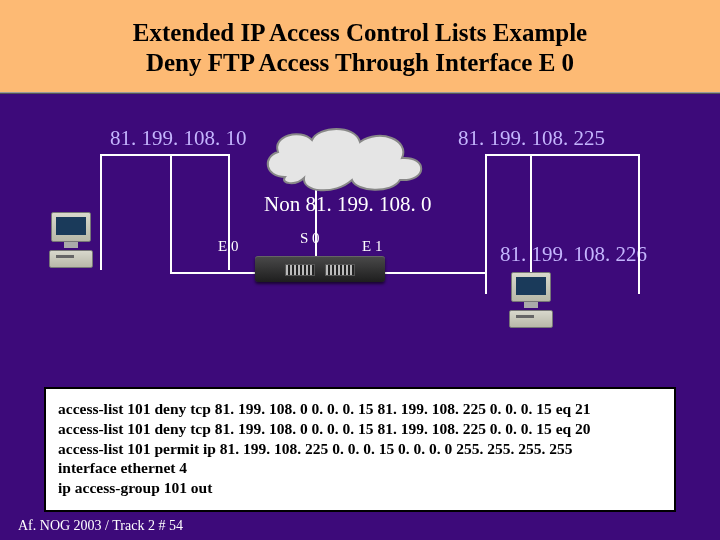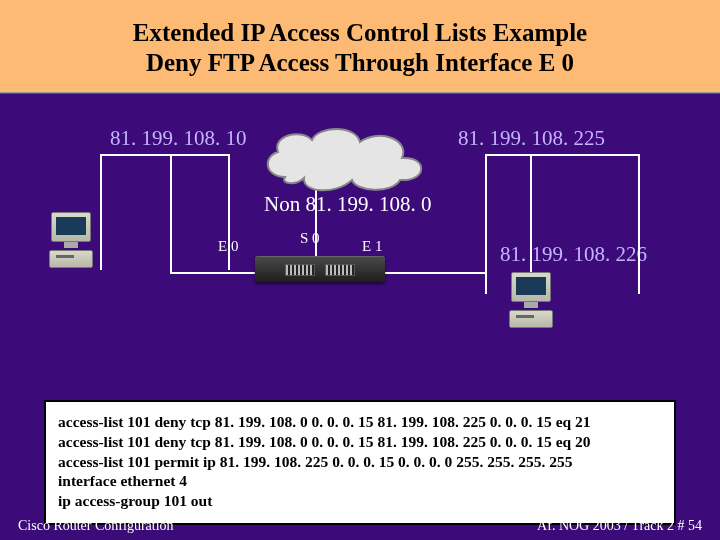--- a/index.html
+++ b/index.html
@@ -116,21 +116,21 @@
   }
   .pc .case::before {
     content: "";
     position: absolute;
     left: 6px; top: 4px; width: 18px; height: 3px; background: #666;
   }
   .codebox {
     position: absolute;
     left: 44px;
     right: 44px;
-    top: 400px;
+    top: 387px;
     background: #fff;
     border: 2px solid #000;
     padding: 10px 25px 12px 12px;
     font-size: 15.5px;
     line-height: 1.28;
     color: #000;
     font-family: "Times New Roman", Times, serif;
     font-weight: bold;
   }
   .footer {
@@ -203,15 +203,14 @@
 
 <div class="codebox">
   <div>access-list 101 deny tcp 81. 199. 108. 0 0. 0. 0. 15 81. 199. 108. 225 0. 0. 0. 15 eq 21</div>
   <div>access-list 101 deny tcp 81. 199. 108. 0 0. 0. 0. 15 81. 199. 108. 225 0. 0. 0. 15 eq 20</div>
   <div>access-list 101 permit ip 81. 199. 108. 225 0. 0. 0. 15 0. 0. 0. 0 255. 255. 255. 255</div>
   <div>interface ethernet 4</div>
   <div>ip access-group 101 out</div>
 </div>
 
 <div class="footer">
-  <span>Cisco Router Configuration</span>
   <span>Af. NOG 2003 / Track 2  # 54</span>
 </div>
 
 </body></html>

